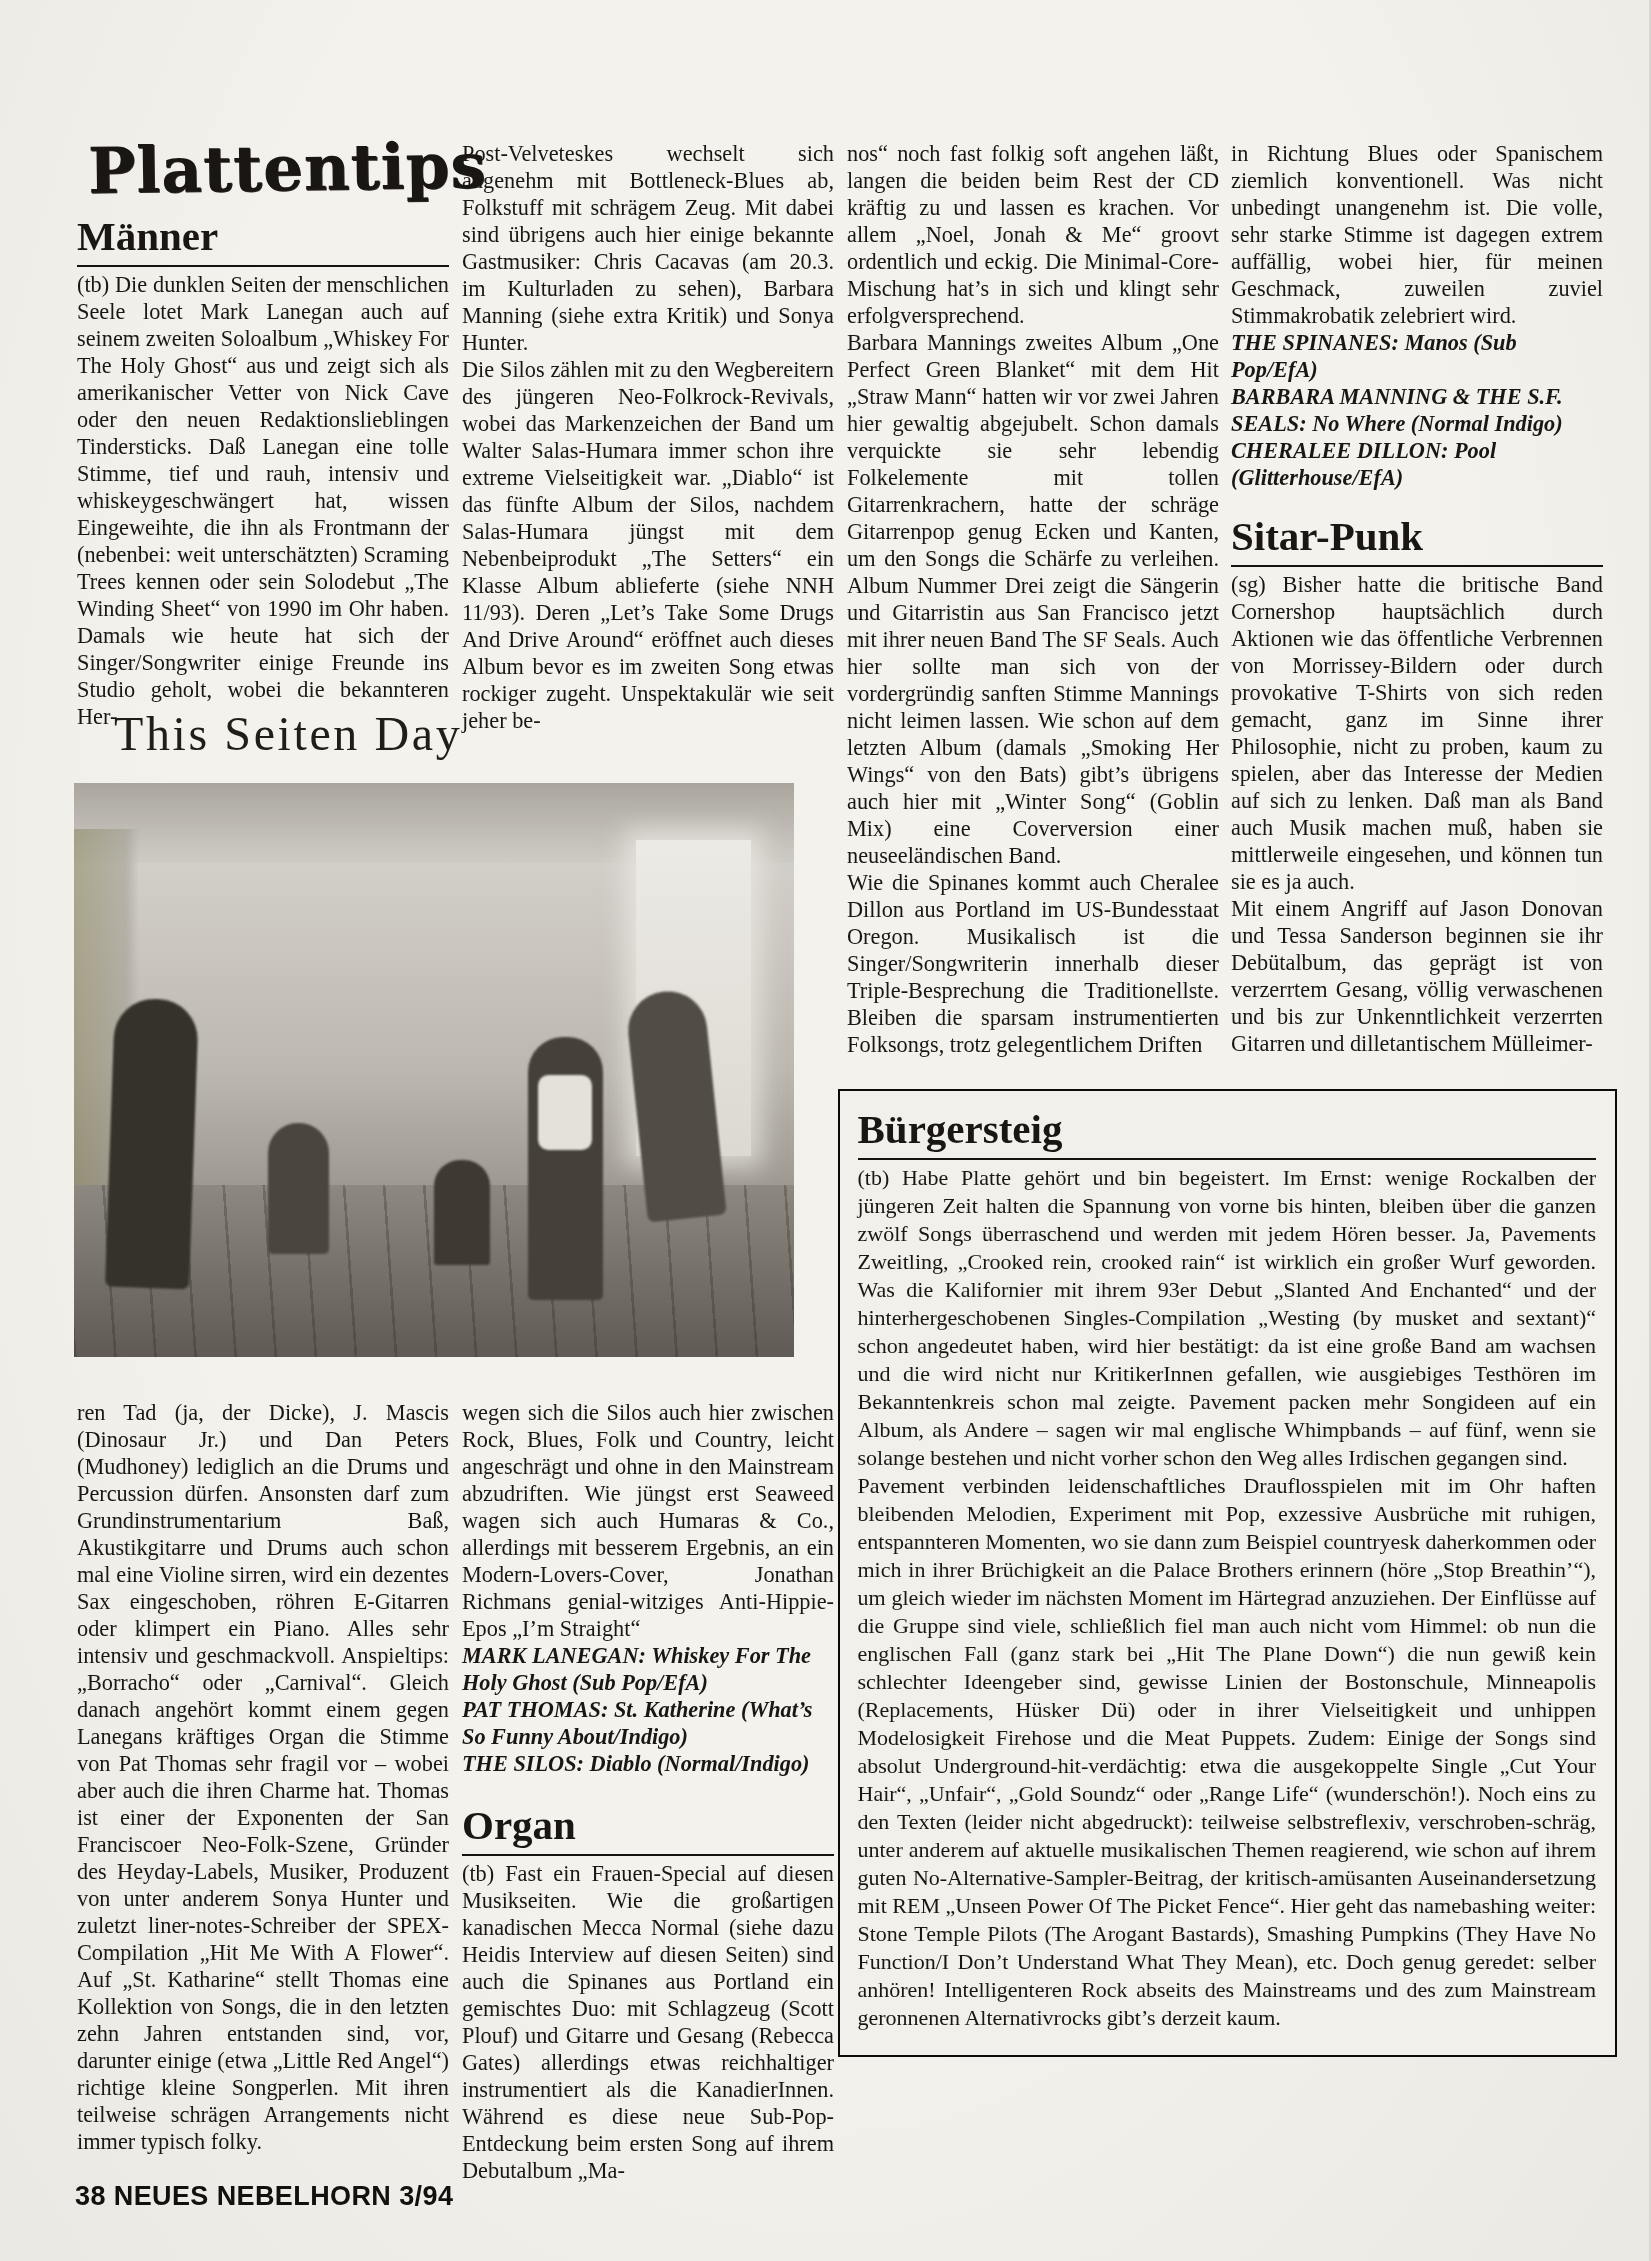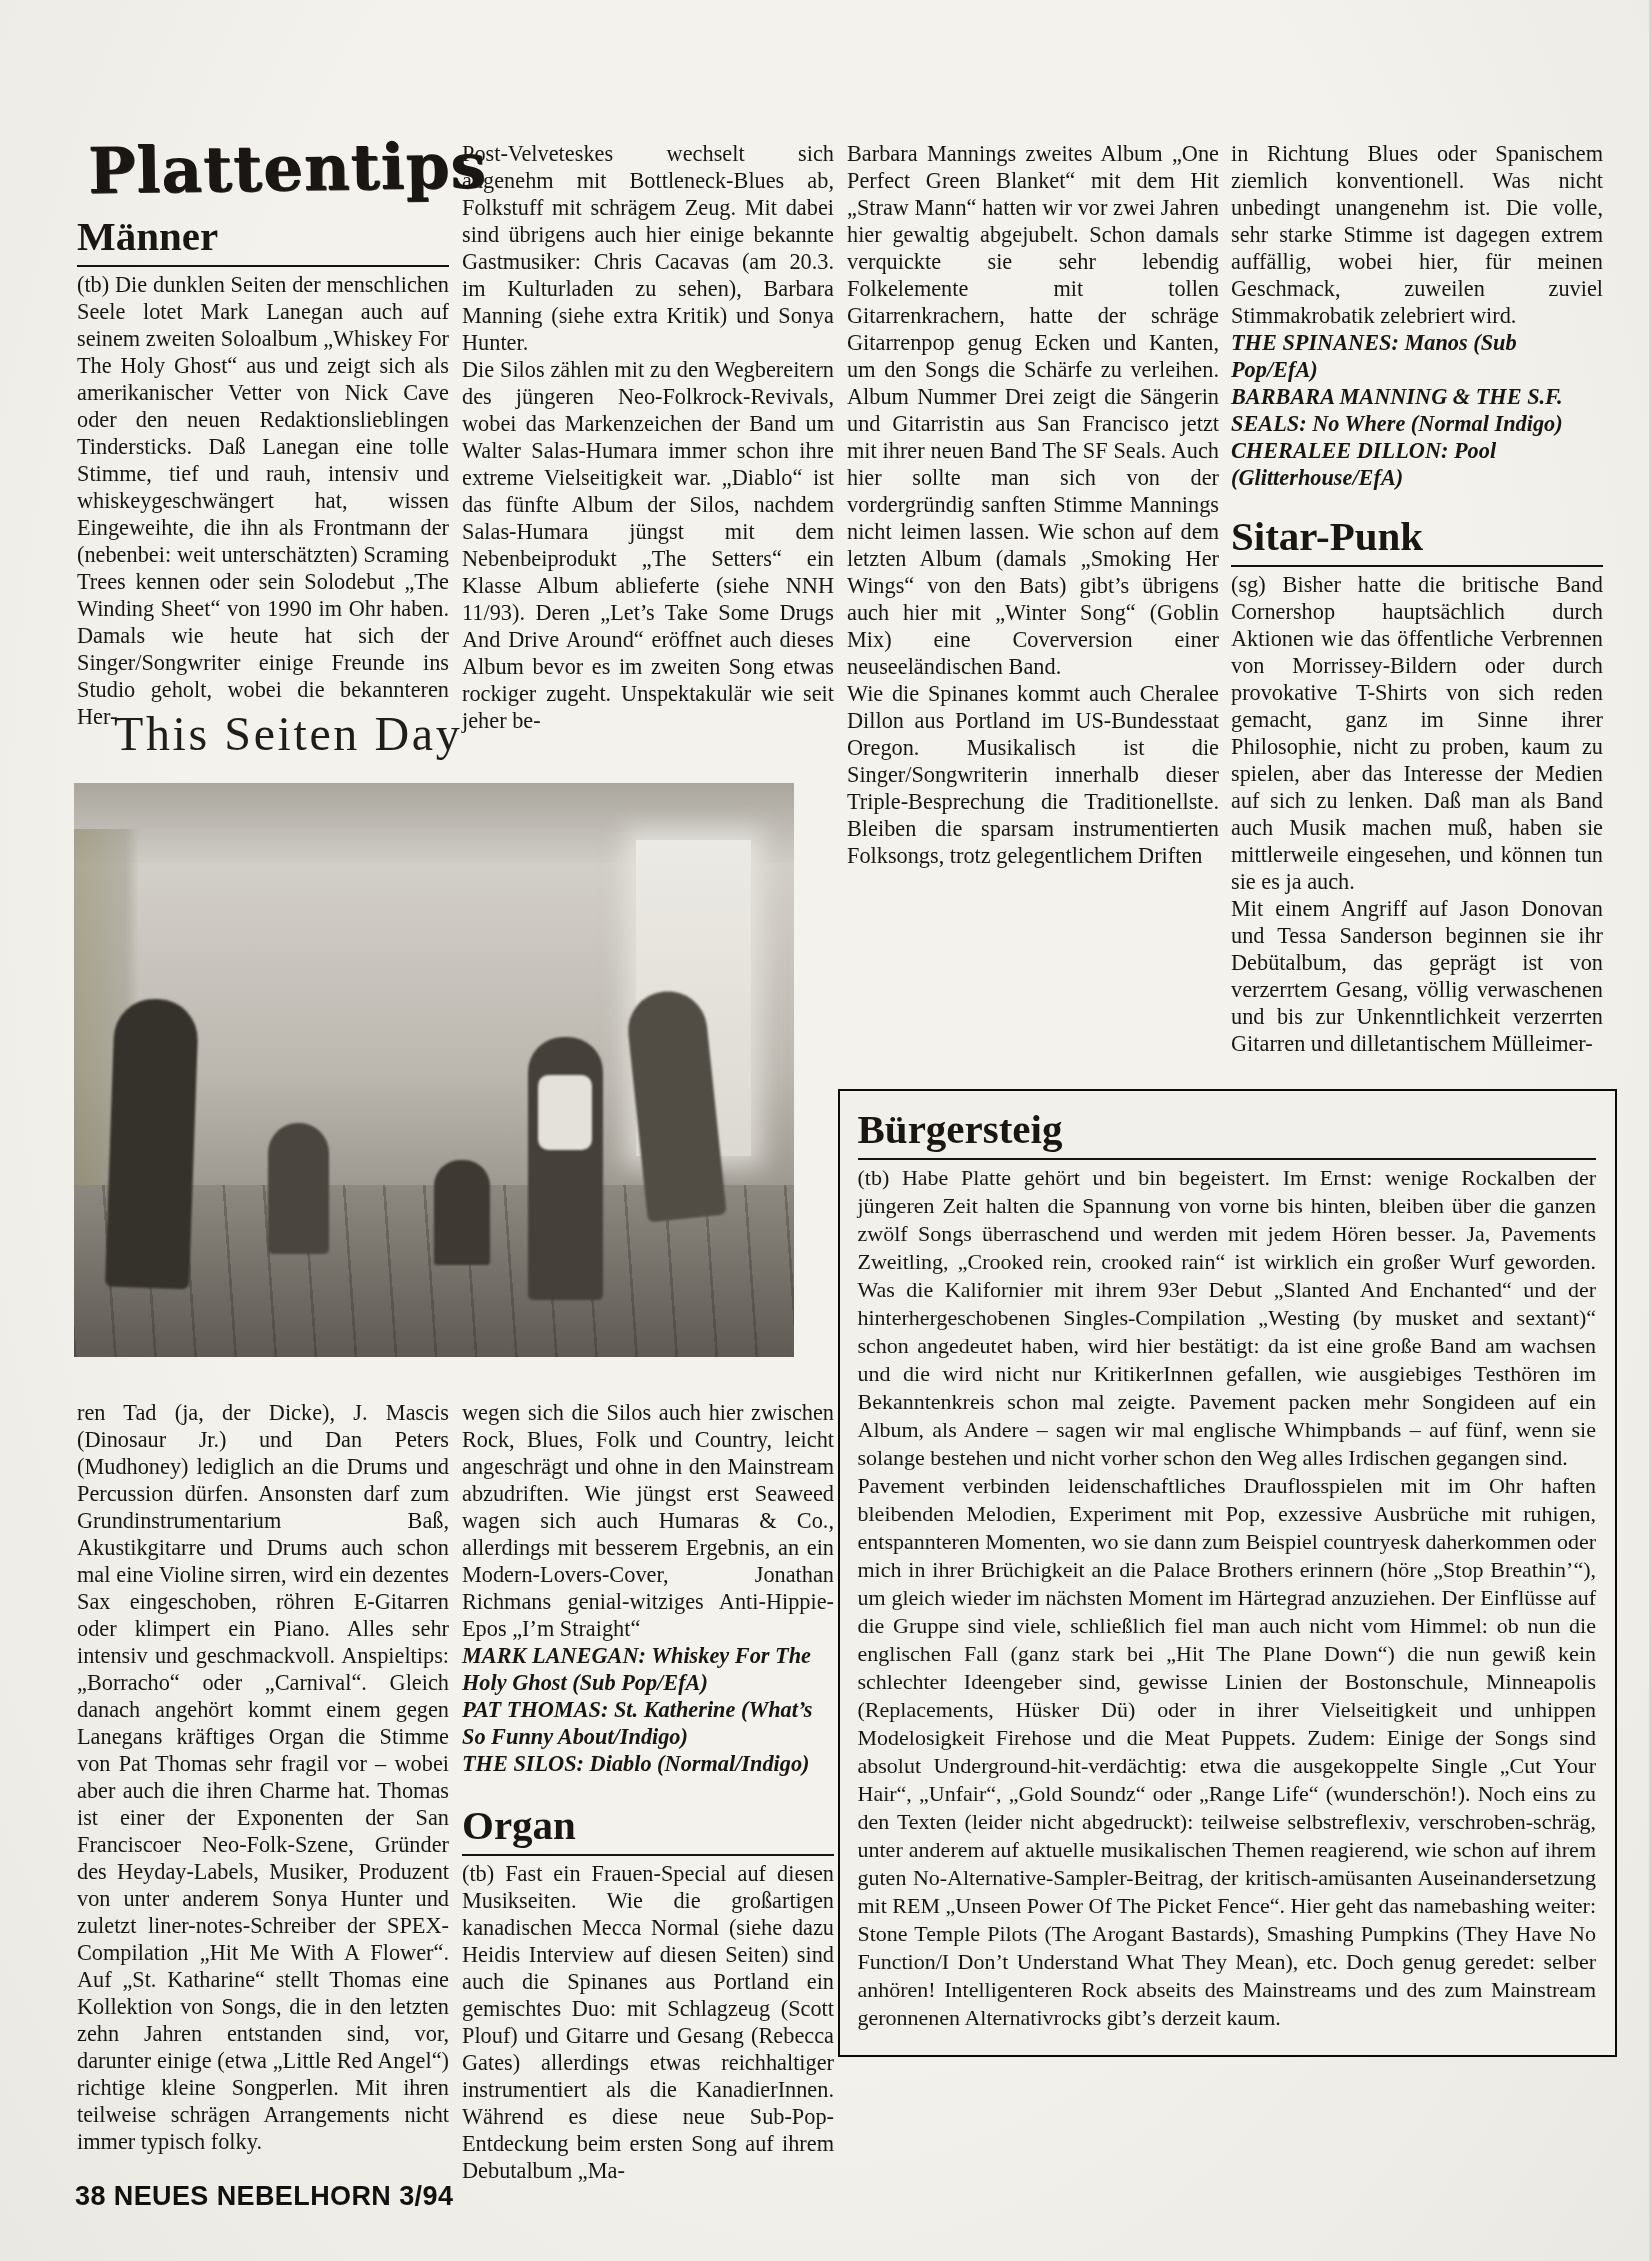--- a/index.html
+++ b/index.html
@@ -87,20 +87,21 @@
     <h2 class="colhead">Männer</h2>
     <p>(tb) Die dunklen Seiten der menschlichen Seele lotet Mark Lanegan auch auf seinem zweiten Soloalbum „Whiskey For The Holy Ghost“ aus und zeigt sich als amerikanischer Vetter von Nick Cave oder den neuen Redaktionslieblingen Tindersticks. Daß Lanegan eine tolle Stimme, tief und rauh, intensiv und whiskeygeschwängert hat, wissen Eingeweihte, die ihn als Frontmann der (nebenbei: weit unterschätzten) Scraming Trees kennen oder sein Solodebut „The Winding Sheet“ von 1990 im Ohr haben. Damals wie heute hat sich der Singer/Songwriter einige Freunde ins Studio geholt, wobei die bekannteren Her-</p>
   </section>
 
   <section class="col" style="left:462px;top:140px;">
     <p>Post-Velveteskes wechselt sich angenehm mit Bottleneck-Blues ab, Folkstuff mit schrägem Zeug. Mit dabei sind übrigens auch hier einige bekannte Gastmusiker: Chris Cacavas (am 20.3. im Kulturladen zu sehen), Barbara Manning (siehe extra Kritik) und Sonya Hunter.</p>
     <p>Die Silos zählen mit zu den Wegbereitern des jüngeren Neo-Folkrock-Revivals, wobei das Markenzeichen der Band um Walter Salas-Humara immer schon ihre extreme Vielseitigkeit war. „Diablo“ ist das fünfte Album der Silos, nachdem Salas-Humara jüngst mit dem Nebenbeiprodukt „The Setters“ ein Klasse Album ablieferte (siehe NNH 11/93). Deren „Let’s Take Some Drugs And Drive Around“ eröffnet auch dieses Album bevor es im zweiten Song etwas rockiger zugeht. Unspektakulär wie seit jeher be-</p>
   </section>
 
   <section class="col" style="left:847px;top:140px;">
+    <p>nos“ noch fast folkig soft angehen läßt, langen die beiden beim Rest der CD kräftig zu und lassen es krachen. Vor allem „Noel, Jonah &amp; Me“ groovt ordentlich und eckig. Die Minimal-Core-Mischung hat’s in sich und klingt sehr erfolgversprechend.</p>
     <p>Barbara Mannings zweites Album „One Perfect Green Blanket“ mit dem Hit „Straw Mann“ hatten wir vor zwei Jahren hier gewaltig abgejubelt. Schon damals verquickte sie sehr lebendig Folkelemente mit tollen Gitarrenkrachern, hatte der schräge Gitarrenpop genug Ecken und Kanten, um den Songs die Schärfe zu verleihen. Album Nummer Drei zeigt die Sängerin und Gitarristin aus San Francisco jetzt mit ihrer neuen Band The SF Seals. Auch hier sollte man sich von der vordergründig sanften Stimme Mannings nicht leimen lassen. Wie schon auf dem letzten Album (damals „Smoking Her Wings“ von den Bats) gibt’s übrigens auch hier mit „Winter Song“ (Goblin Mix) eine Coverversion einer neuseeländischen Band.</p>
     <p>Wie die Spinanes kommt auch Cheralee Dillon aus Portland im US-Bundesstaat Oregon. Musikalisch ist die Singer/Songwriterin innerhalb dieser Triple-Besprechung die Traditionellste. Bleiben die sparsam instrumentierten Folksongs, trotz gelegentlichem Driften</p>
   </section>
 
   <section class="col" style="left:1231px;top:140px;">
     <p>in Richtung Blues oder Spanischem ziemlich konventionell. Was nicht unbedingt unangenehm ist. Die volle, sehr starke Stimme ist dagegen extrem auffällig, wobei hier, für meinen Geschmack, zuweilen zuviel Stimmakrobatik zelebriert wird.</p>
     <p class="credit">THE SPINANES: Manos (Sub Pop/EfA)</p>
     <p class="credit">BARBARA MANNING &amp; THE S.F. SEALS: No Where (Normal Indigo)</p>
     <p class="credit">CHERALEE DILLON: Pool (Glitterhouse/EfA)</p>
     <h2 class="colhead" style="margin-top:23px;">Sitar-Punk</h2>

